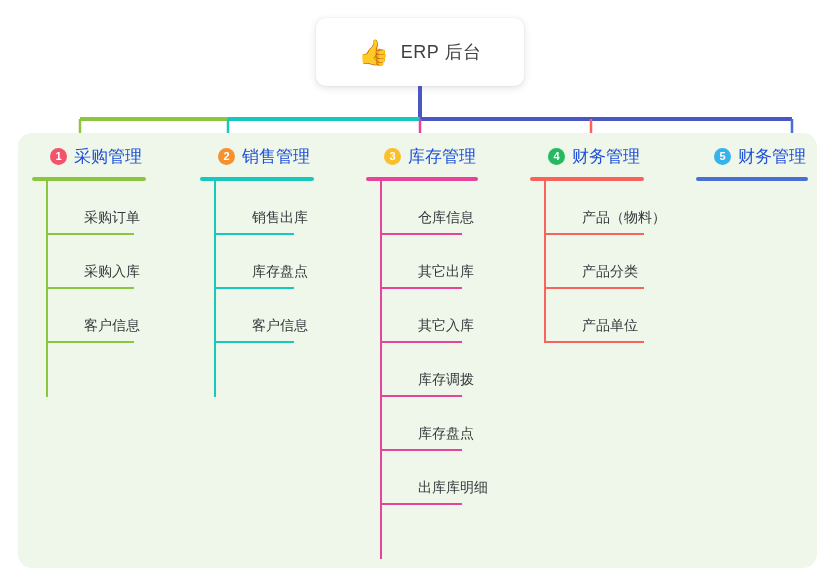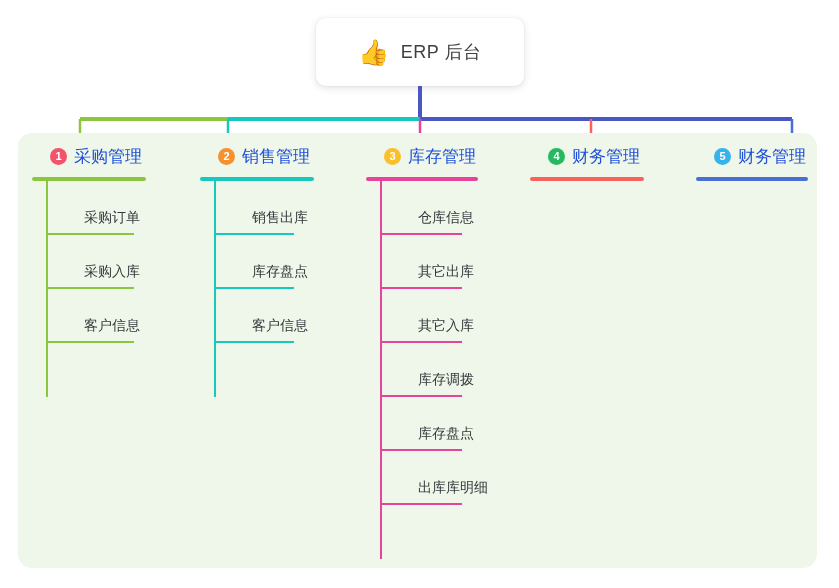--- a/index.html
+++ b/index.html
@@ -251,20 +251,35 @@
             <div class="leaf-rule" style="width: 82px; background: rgb(232, 67, 155);"></div>
           </div>
         </div>
       </div>
       <div class="branch" style="left: 530px;">
         <div class="branch-head">
           <span class="badge" style="background: rgb(38, 185, 97);">4</span>
           <span class="branch-label">财务管理</span>
         </div>
         <div class="head-rule" style="width: 114px; background: rgb(248, 99, 91);"></div>
+        <div class="leaves">
+          <div class="spine" style="background: rgb(248, 99, 91); height: 162px;"></div>
+          <div class="leaf">
+            <span class="leaf-text">产品（物料）</span>
+            <div class="leaf-rule" style="width: 100px; background: rgb(248, 99, 91);"></div>
+          </div>
+          <div class="leaf">
+            <span class="leaf-text">产品分类</span>
+            <div class="leaf-rule" style="width: 100px; background: rgb(248, 99, 91);"></div>
+          </div>
+          <div class="leaf">
+            <span class="leaf-text">产品单位</span>
+            <div class="leaf-rule" style="width: 100px; background: rgb(248, 99, 91);"></div>
+          </div>
+        </div>
       </div>
       <div class="branch" style="left: 696px;">
         <div class="branch-head">
           <span class="badge" style="background: rgb(53, 180, 236);">5</span>
           <span class="branch-label">财务管理</span>
         </div>
         <div class="head-rule" style="width: 112px; background: rgb(74, 111, 212);"></div>
       </div>
     </div>
 

